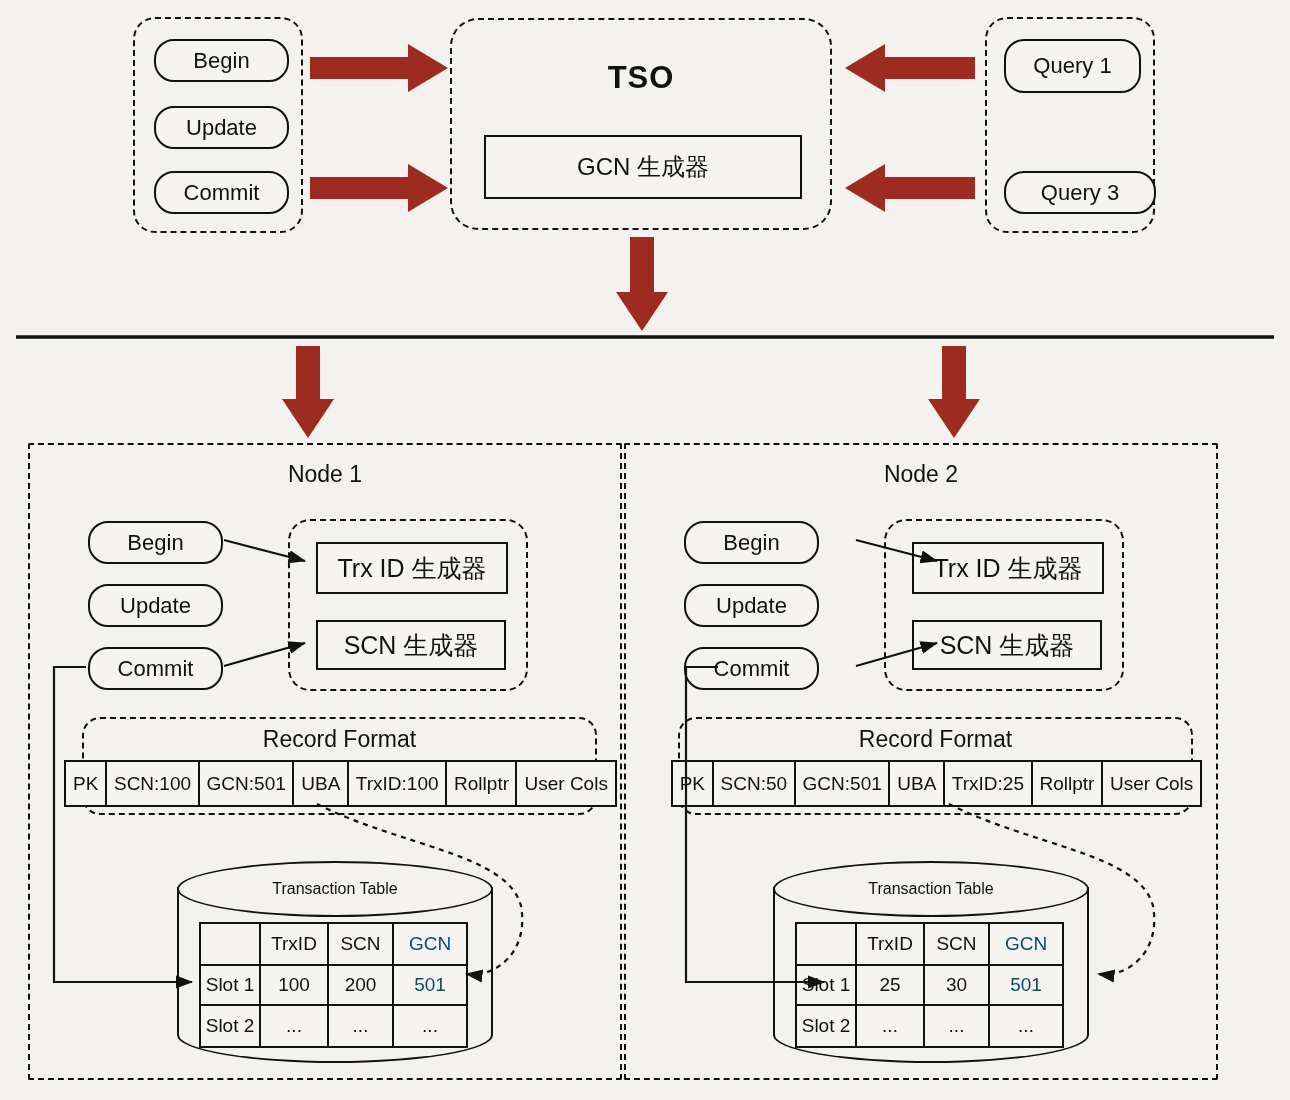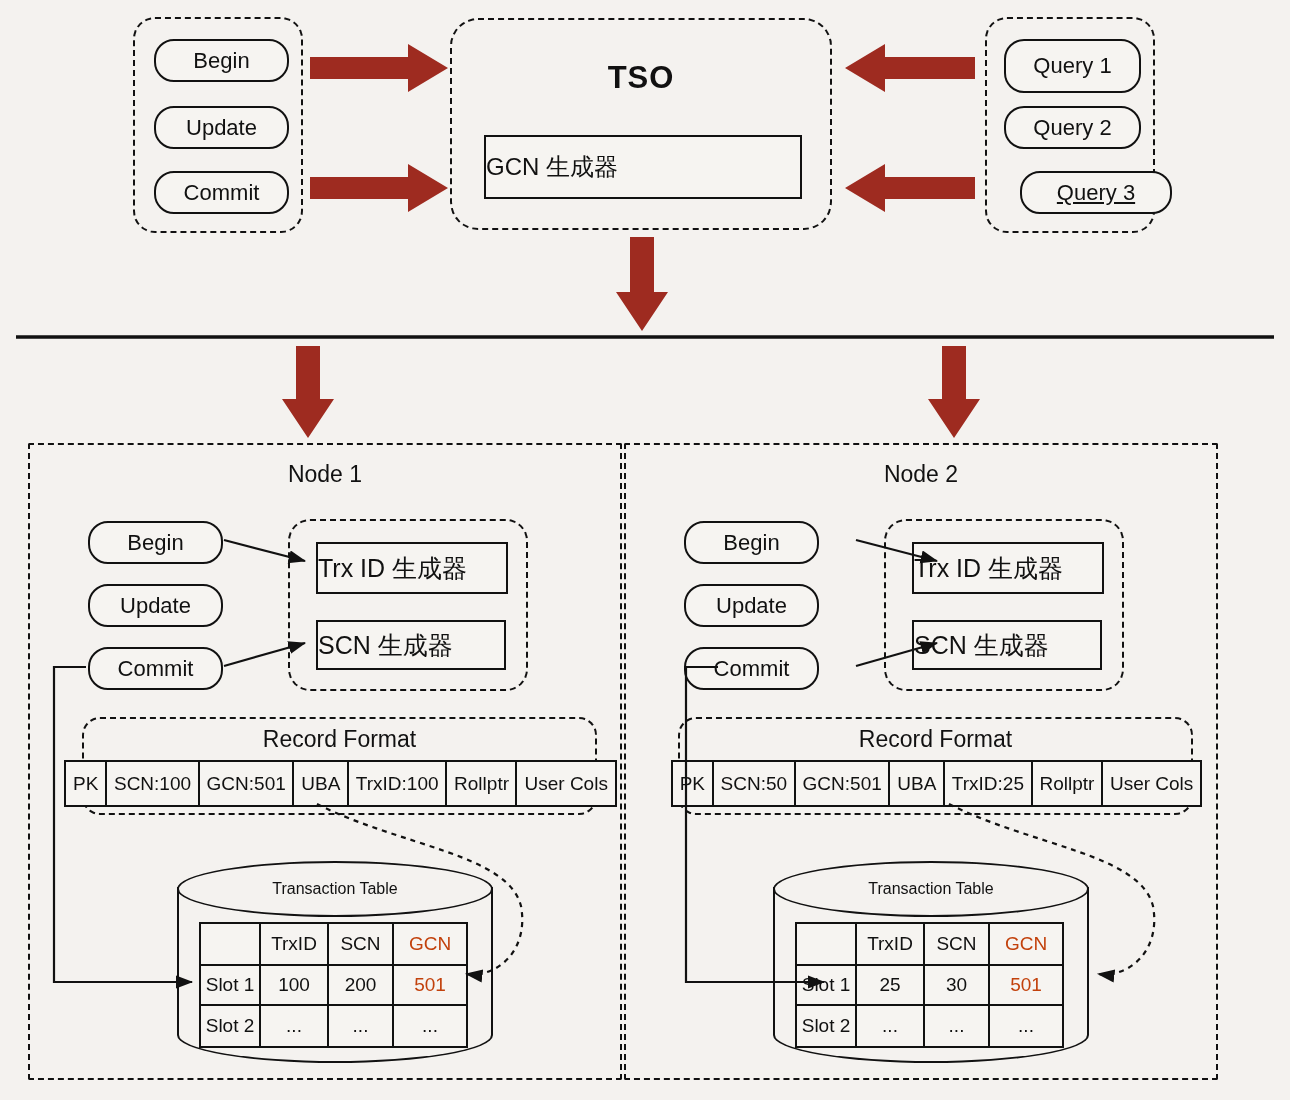--- a/index.html
+++ b/index.html
@@ -11,21 +11,21 @@
   }
   .abs{position:absolute;box-sizing:border-box;}
   .dashed{border:2.5px dashed #111;border-radius:22px;background:transparent;}
   .btn{
     border:2.5px solid #111;border-radius:20px;background:#f6f4f1;
     display:flex;align-items:center;justify-content:center;
     font-size:22px;
   }
   .solidbox{
     border:2.5px solid #111;background:#f6f4f1;
-    display:flex;align-items:center;
+    display:flex;align-items:center;justify-content:center;
   }
   
   .tso-title{position:absolute;top:40px;left:0;right:0;text-align:center;
     font-size:31px;font-weight:bold;letter-spacing:1px;}
   
   .node{border:2.5px dashed #111;border-radius:2px;}
   .node-title{position:absolute;top:16px;left:0;right:0;text-align:center;font-size:23px;}
   
   .rf-box{border:2.5px dashed #111;border-radius:18px;}
   .rf-title{position:absolute;top:7px;left:0;right:0;text-align:center;font-size:23px;}
@@ -47,21 +47,21 @@
   .tt{
     display:grid;grid-template-columns:60px 68px 65px 72px;grid-template-rows:42px 40px 40px;
     border:2.5px solid #111;background:#f6f4f1;z-index:3;
   }
   .tt-cell{
     border-right:2.5px solid #111;border-bottom:2.5px solid #111;
     display:flex;align-items:center;justify-content:center;font-size:19px;
   }
   .tt-cell:nth-child(4n){border-right:none;}
   .tt-cell:nth-last-child(-n+4){border-bottom:none;}
-  .red{color:#c2410c;}
+  .red{color:#0c4a6e;}
   svg.overlay{position:absolute;left:0;top:0;z-index:10;pointer-events:none;}
 </style>
 </head>
 <body>
 
 <div class="abs dashed" style="left:133px;top:17px;width:170px;height:216px;">
   <div class="btn abs" style="left:19px;top:20px;width:135px;height:43px;">
       <span>Begin</span>
     </div>
   <div class="btn abs" style="left:19px;top:87px;width:135px;height:43px;">
@@ -76,24 +76,21 @@
   <div class="tso-title">TSO</div>
   <div class="solidbox abs" style="left:32px;top:115px;width:318px;height:64px;font-size:24px;">
     <span>GCN 生成器</span>
   </div>
 </div>
 
 <div class="abs dashed" style="left:985px;top:17px;width:170px;height:216px;">
   <div class="btn abs" style="left:17px;top:20px;width:137px;height:54px;">
       <span>Query 1</span>
     </div>
-  <div class="btn abs" style="left:17px;top:87px;width:137px;height:43px;">
-      <span>Query 2</span>
-    </div>
-  <div class="btn abs" style="left:33px;top:152px;width:152px;height:43px;text-decoration:underline;">
+  <div class="btn abs" style="left:17px;top:152px;width:152px;height:43px;">
       <span>Query 3</span>
     </div>
 </div>
 
 <div class="abs node" style="left:28px;top:443px;width:594px;height:637px;">
   <div class="node-title">Node 1</div>
 
   <div class="btn abs" style="left:58px;top:76px;width:135px;height:43px;">
       <span>Begin</span>
     </div>

